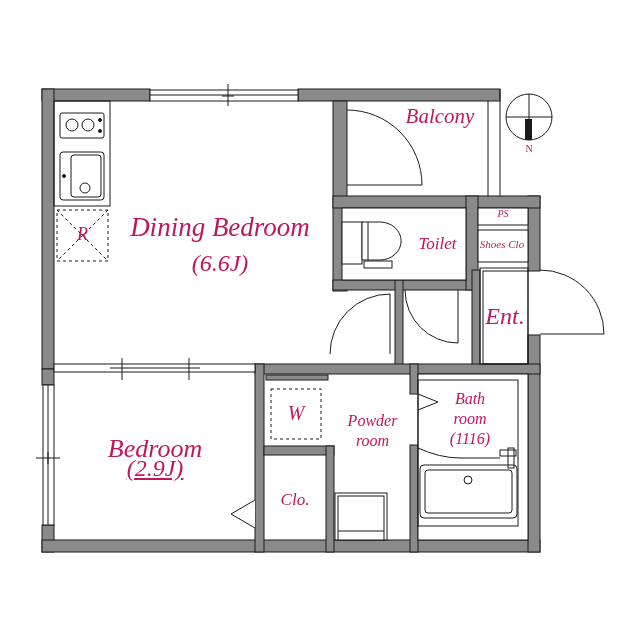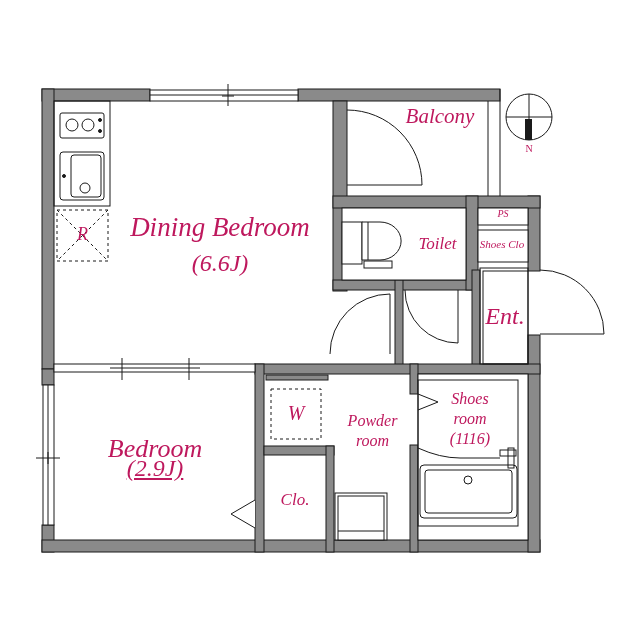--- a/index.html
+++ b/index.html
@@ -165,19 +165,19 @@
 <div class="lbl" style="left:80px;top:420px;width:150px;font-size:26px;margin-top:14px;">Bedroom</div>
 <div class="lbl" style="left:80px;top:455px;width:150px;font-size:24px;text-decoration:underline;">(2.9J)</div>
 
 <div class="lbl" style="left:390px;top:104px;width:100px;font-size:21px;">Balcony</div>
 <div class="lbl" style="left:405px;top:234px;width:65px;font-size:17px;">Toilet</div>
 <div class="lbl" style="left:478px;top:208px;width:50px;font-size:10px;">PS</div>
 <div class="lbl" style="left:474px;top:238px;width:56px;font-size:11px;">Shoes Clo</div>
 <div class="lbl" style="left:480px;top:287px;width:50px;font-size:24px;margin-top:16px;">Ent.</div>
 <div class="lbl" style="left:335px;top:412px;width:75px;font-size:16px;">Powder</div>
 <div class="lbl" style="left:335px;top:432px;width:75px;font-size:16px;">room</div>
-<div class="lbl" style="left:435px;top:390px;width:70px;font-size:16px;">Shoes</div>
+<div class="lbl" style="left:435px;top:390px;width:70px;font-size:16px;">Bath</div>
 <div class="lbl" style="left:435px;top:410px;width:70px;font-size:16px;">room</div>
 <div class="lbl" style="left:435px;top:430px;width:70px;font-size:16px;">(1116)</div>
 <div class="lbl" style="left:264px;top:490px;width:62px;font-size:17px;">Clo.</div>
 <div class="lbl" style="left:271px;top:402px;width:50px;font-size:20px;">W</div>
 <div class="lbl" style="left:57px;top:224px;width:51px;font-size:18px;">R</div>
 <div class="lbl" style="left:519px;top:143px;width:20px;font-size:10px;font-style:normal;">N</div>
 
 </body></html>

